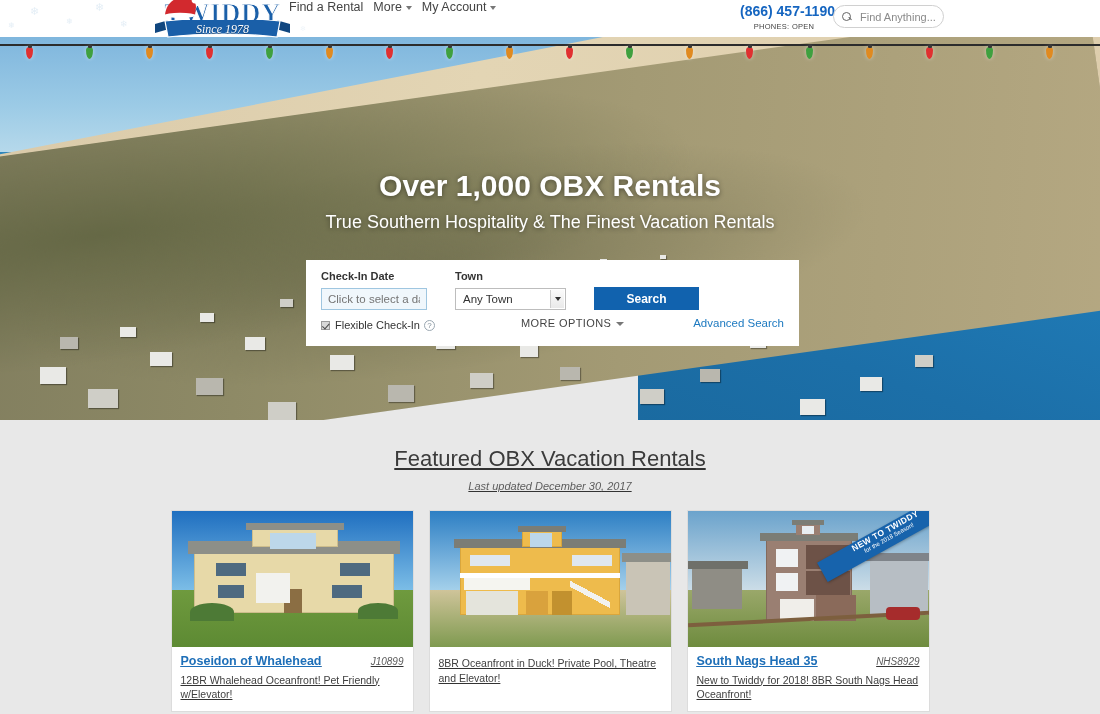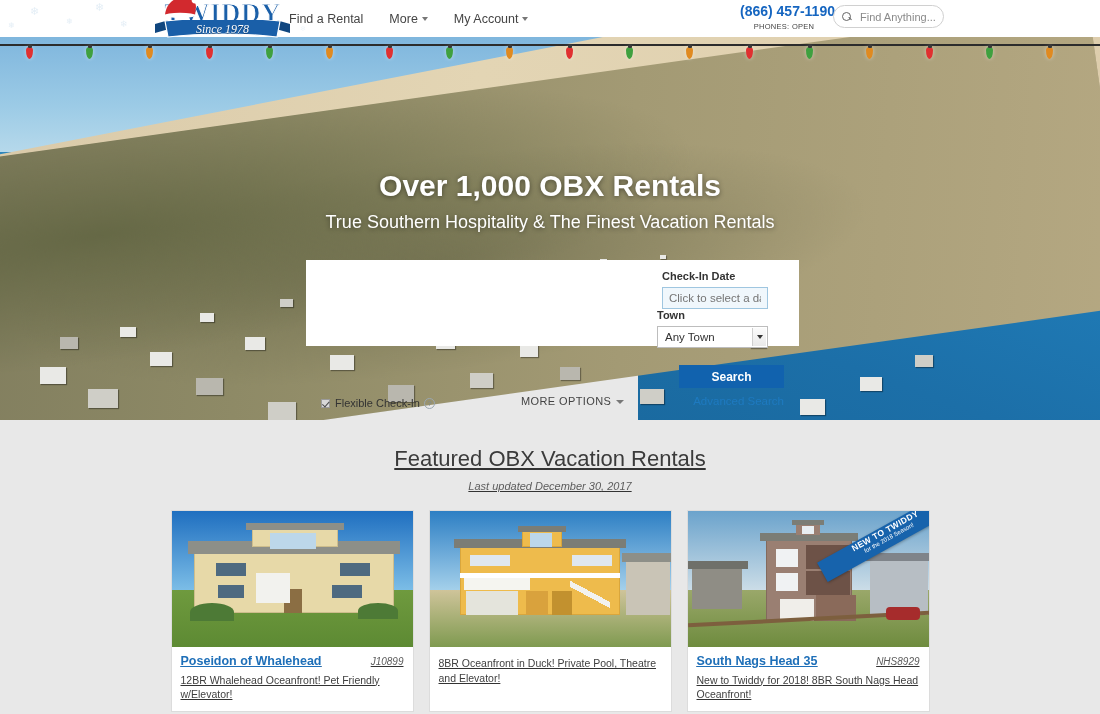--- a/index.html
+++ b/index.html
@@ -67,22 +67,22 @@
     color:#ffffff;
     z-index:6;
     line-height:1;
     text-shadow:0 1px 0 rgba(0,0,0,.35);
   }
 
   .nav{
     position:absolute;
     left:289px; top:0;
     height:37px;
-    display:flex; align-items:center;
-    gap:26px;
+    display:flex; align-items:flex-start;
+    gap:10px;
   }
   .nav a{
     color:#444; text-decoration:none;
     font-size:12.5px;
     white-space:nowrap;
   }
   .caret{
     display:inline-block;
     width:0;height:0;
     border-left:3.5px solid transparent;
@@ -236,21 +236,21 @@
 
   
   .panel{
     position:absolute;
     left:306px; top:223px;
     width:493px; height:86px;
     background:#ffffff;
     z-index:16;
     padding:10px 15px 0 15px;
   }
-  .prow{ display:flex; align-items:flex-end; gap:0;flex-direction:column; }
+  .prow{ display:flex; align-items:center; gap:12px; }
   .fld{ margin-right:16px; }
   .flbl{
     font-size:11px; font-weight:bold; color:#333;
     margin-bottom:4px; line-height:1.2;
   }
   .dateinput{
     width:106px;height:22px;
     border:1px solid #9fc6e0;
     background:#f0f7fc;
     color:#4b6b80;

